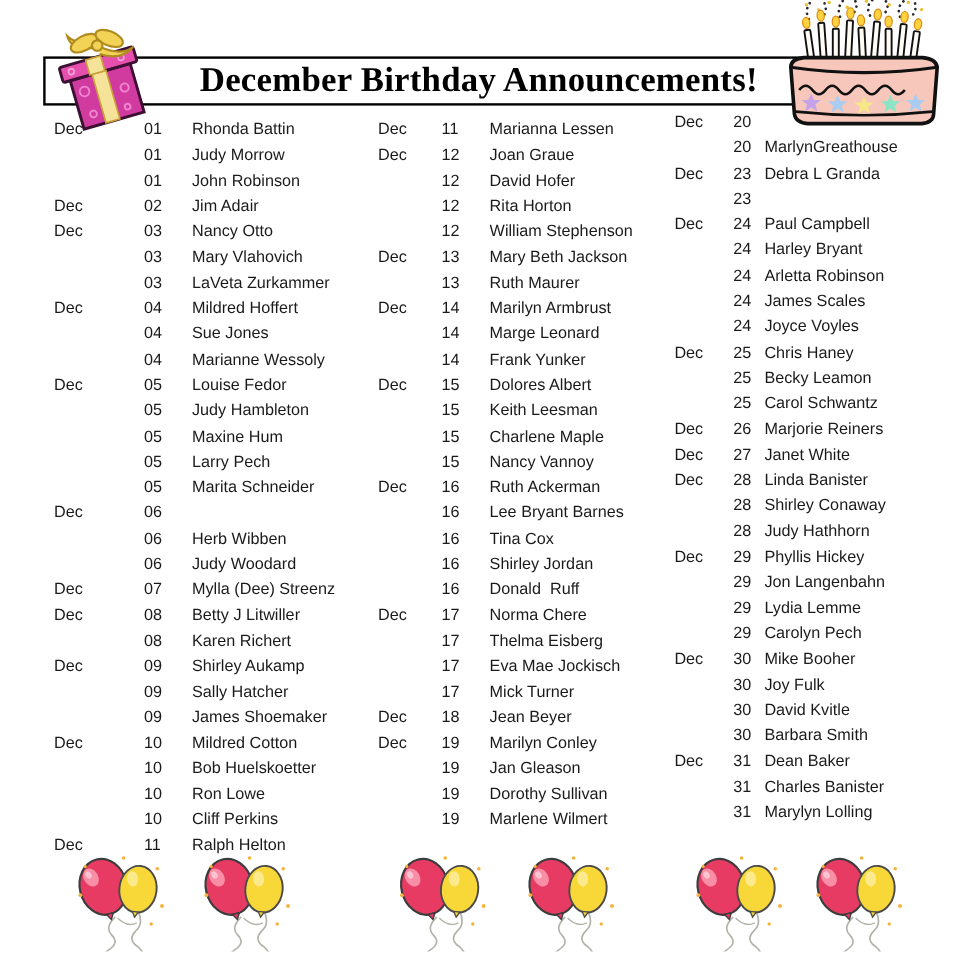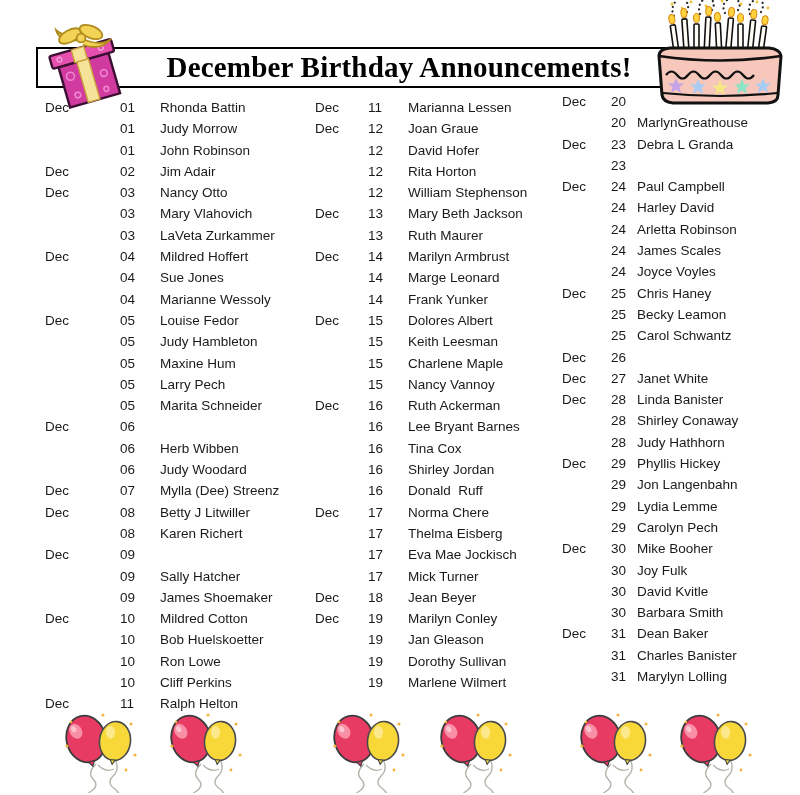--- a/index.html
+++ b/index.html
@@ -266,20 +266,21 @@
       <span class="n">Betty J Litwiller</span>
     </div>
     <div class="row">
       <span class="m"></span>
       <span class="d">08</span>
       <span class="n">Karen Richert</span>
     </div>
     <div class="row">
       <span class="m">Dec</span>
       <span class="d">09</span>
+      <span class="n">Shirley Aukamp</span>
     </div>
     <div class="row">
       <span class="m"></span>
       <span class="d">09</span>
       <span class="n">Sally Hatcher</span>
     </div>
     <div class="row">
       <span class="m"></span>
       <span class="d">09</span>
       <span class="n">James Shoemaker</span>
@@ -472,21 +473,21 @@
       <span class="d">23</span>
     </div>
     <div class="row">
       <span class="m">Dec</span>
       <span class="d">24</span>
       <span class="n">Paul Campbell</span>
     </div>
     <div class="row">
       <span class="m"></span>
       <span class="d">24</span>
-      <span class="n">Harley David</span>
+      <span class="n">Harley Bryant</span>
     </div>
     <div class="row">
       <span class="m"></span>
       <span class="d">24</span>
       <span class="n">Arletta Robinson</span>
     </div>
     <div class="row">
       <span class="m"></span>
       <span class="d">24</span>
       <span class="n">James Scales</span>
@@ -507,20 +508,21 @@
       <span class="n">Becky Leamon</span>
     </div>
     <div class="row">
       <span class="m"></span>
       <span class="d">25</span>
       <span class="n">Carol Schwantz</span>
     </div>
     <div class="row">
       <span class="m">Dec</span>
       <span class="d">26</span>
+      <span class="n">Marjorie Reiners</span>
     </div>
     <div class="row">
       <span class="m">Dec</span>
       <span class="d">27</span>
       <span class="n">Janet White</span>
     </div>
     <div class="row">
       <span class="m">Dec</span>
       <span class="d">28</span>
       <span class="n">Linda Banister</span>

